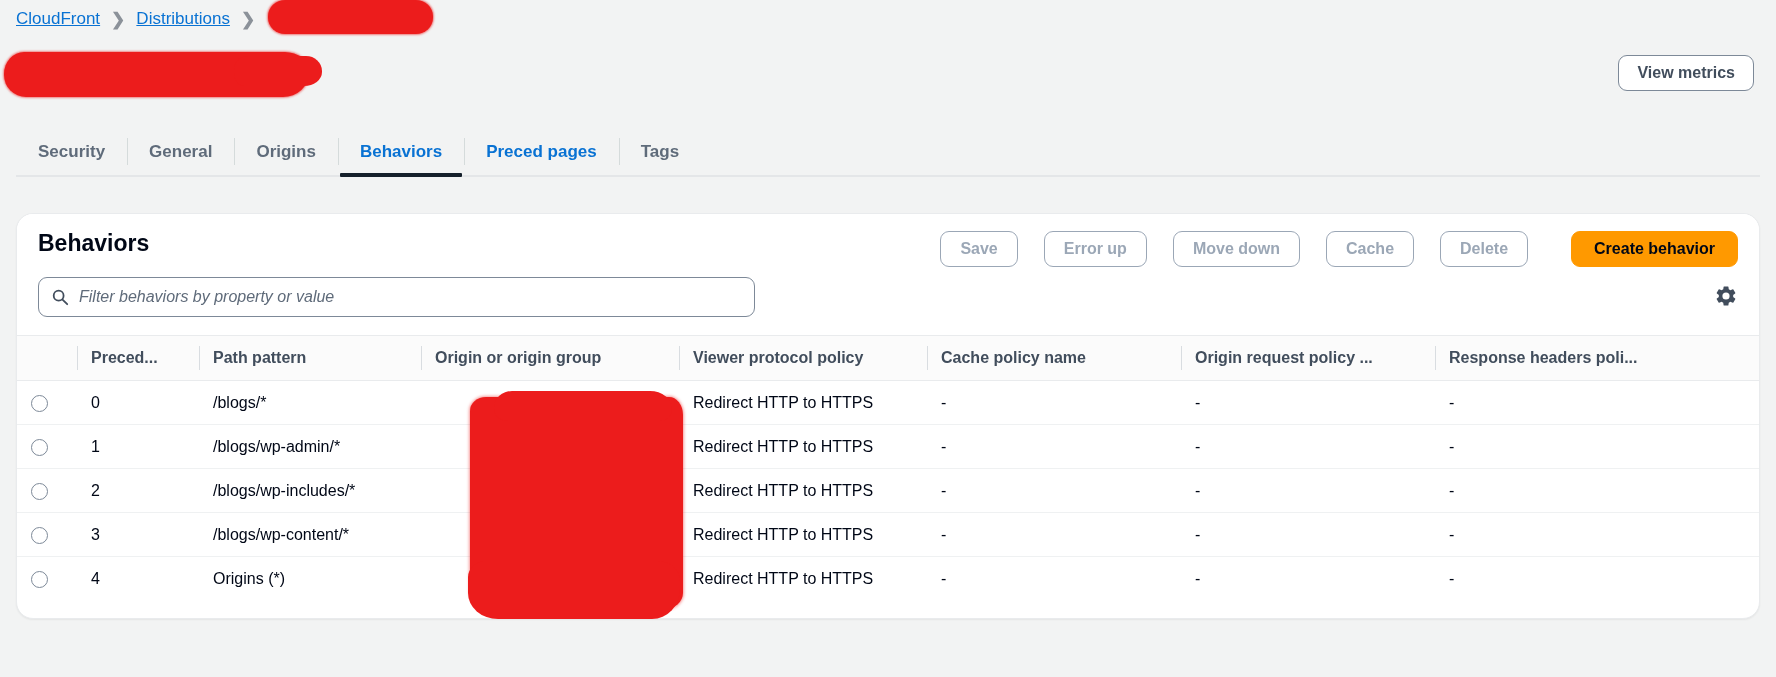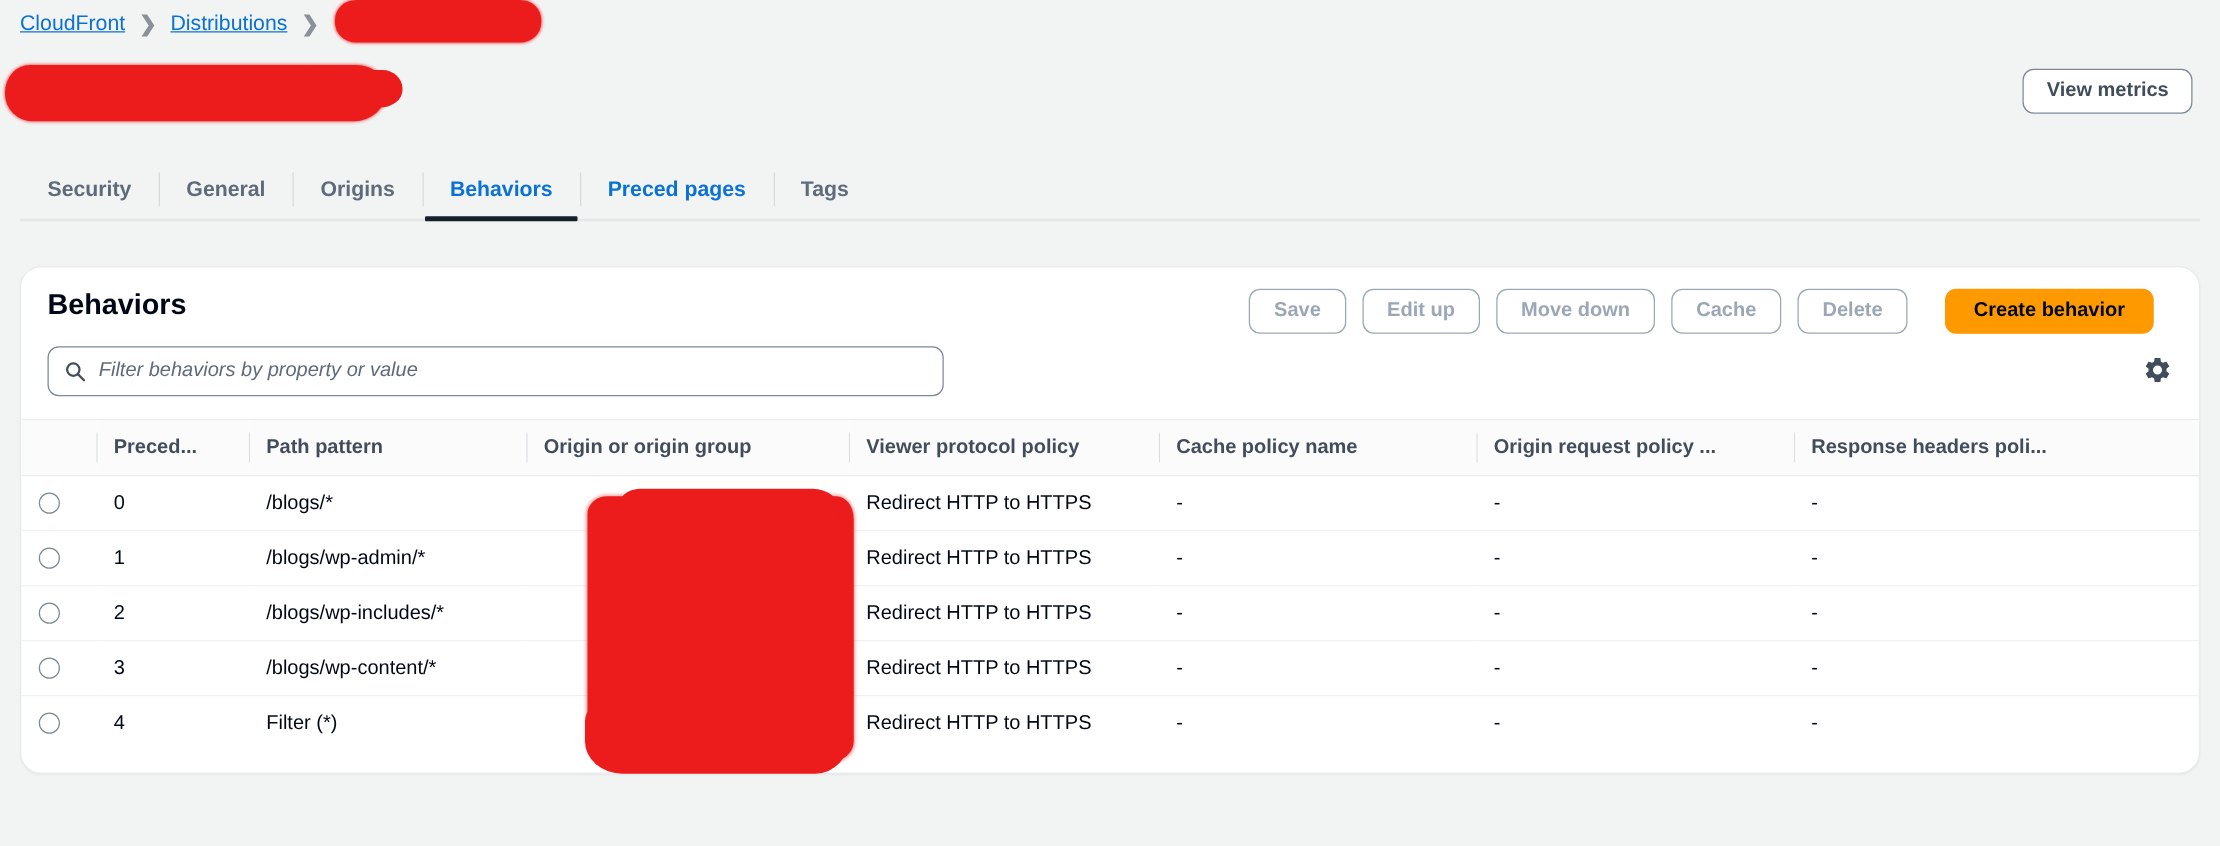--- a/index.html
+++ b/index.html
@@ -191,23 +191,23 @@
     position: absolute;
     top: 16px;
     left: 21px;
     font-size: 23px;
     font-weight: bold;
     color: #000716;
   }
   .panel-actions {
     position: absolute;
     top: 17px;
-    right: 36px;
-    display: flex;
-    gap: 13px;
+    right: 21px;
+    display: flex;
+    gap: 26px;
     align-items: center;
   }
   .btn {
     height: 36px;
     padding: 0 19px;
     display: flex;
     align-items: center;
     justify-content: center;
     border-radius: 9px;
     font-size: 16px;
@@ -359,21 +359,21 @@
     <div class="tab">Tags</div>
   </div>
 
   <section class="panel">
 
     <div class="panel-head">
       <div class="panel-title">Behaviors</div>
 
       <div class="panel-actions">
         <div class="btn btn-normal">Save</div>
-        <div class="btn btn-normal">Edit up</div>
+        <div class="btn btn-normal">Error up</div>
         <div class="btn btn-normal">Move down</div>
         <div class="btn btn-normal">Cache</div>
         <div class="btn btn-normal">Delete</div>
         <div class="btn btn-primary">Create behavior</div>
       </div>
 
       <div class="filter-row">
         <div class="search-box">
           <span class="search-icon">
             <svg viewBox="0 0 20 20" width="18" height="18" fill="none" stroke="currentColor" stroke-width="2">
@@ -441,21 +441,21 @@
           <td class="col-path">/blogs/wp-content/*</td>
           <td class="col-origin"></td>
           <td class="col-viewer">Redirect HTTP to HTTPS</td>
           <td class="col-cache">-</td>
           <td class="col-orp">-</td>
           <td class="col-rhp">-</td>
         </tr>
         <tr>
           <td class="col-radio"><span class="radio"></span></td>
           <td class="col-prec">4</td>
-          <td class="col-path">Filter (*)</td>
+          <td class="col-path">Origins (*)</td>
           <td class="col-origin"></td>
           <td class="col-viewer">Redirect HTTP to HTTPS</td>
           <td class="col-cache">-</td>
           <td class="col-orp">-</td>
           <td class="col-rhp">-</td>
         </tr>
       </tbody>
     </table>
   </section>
 

